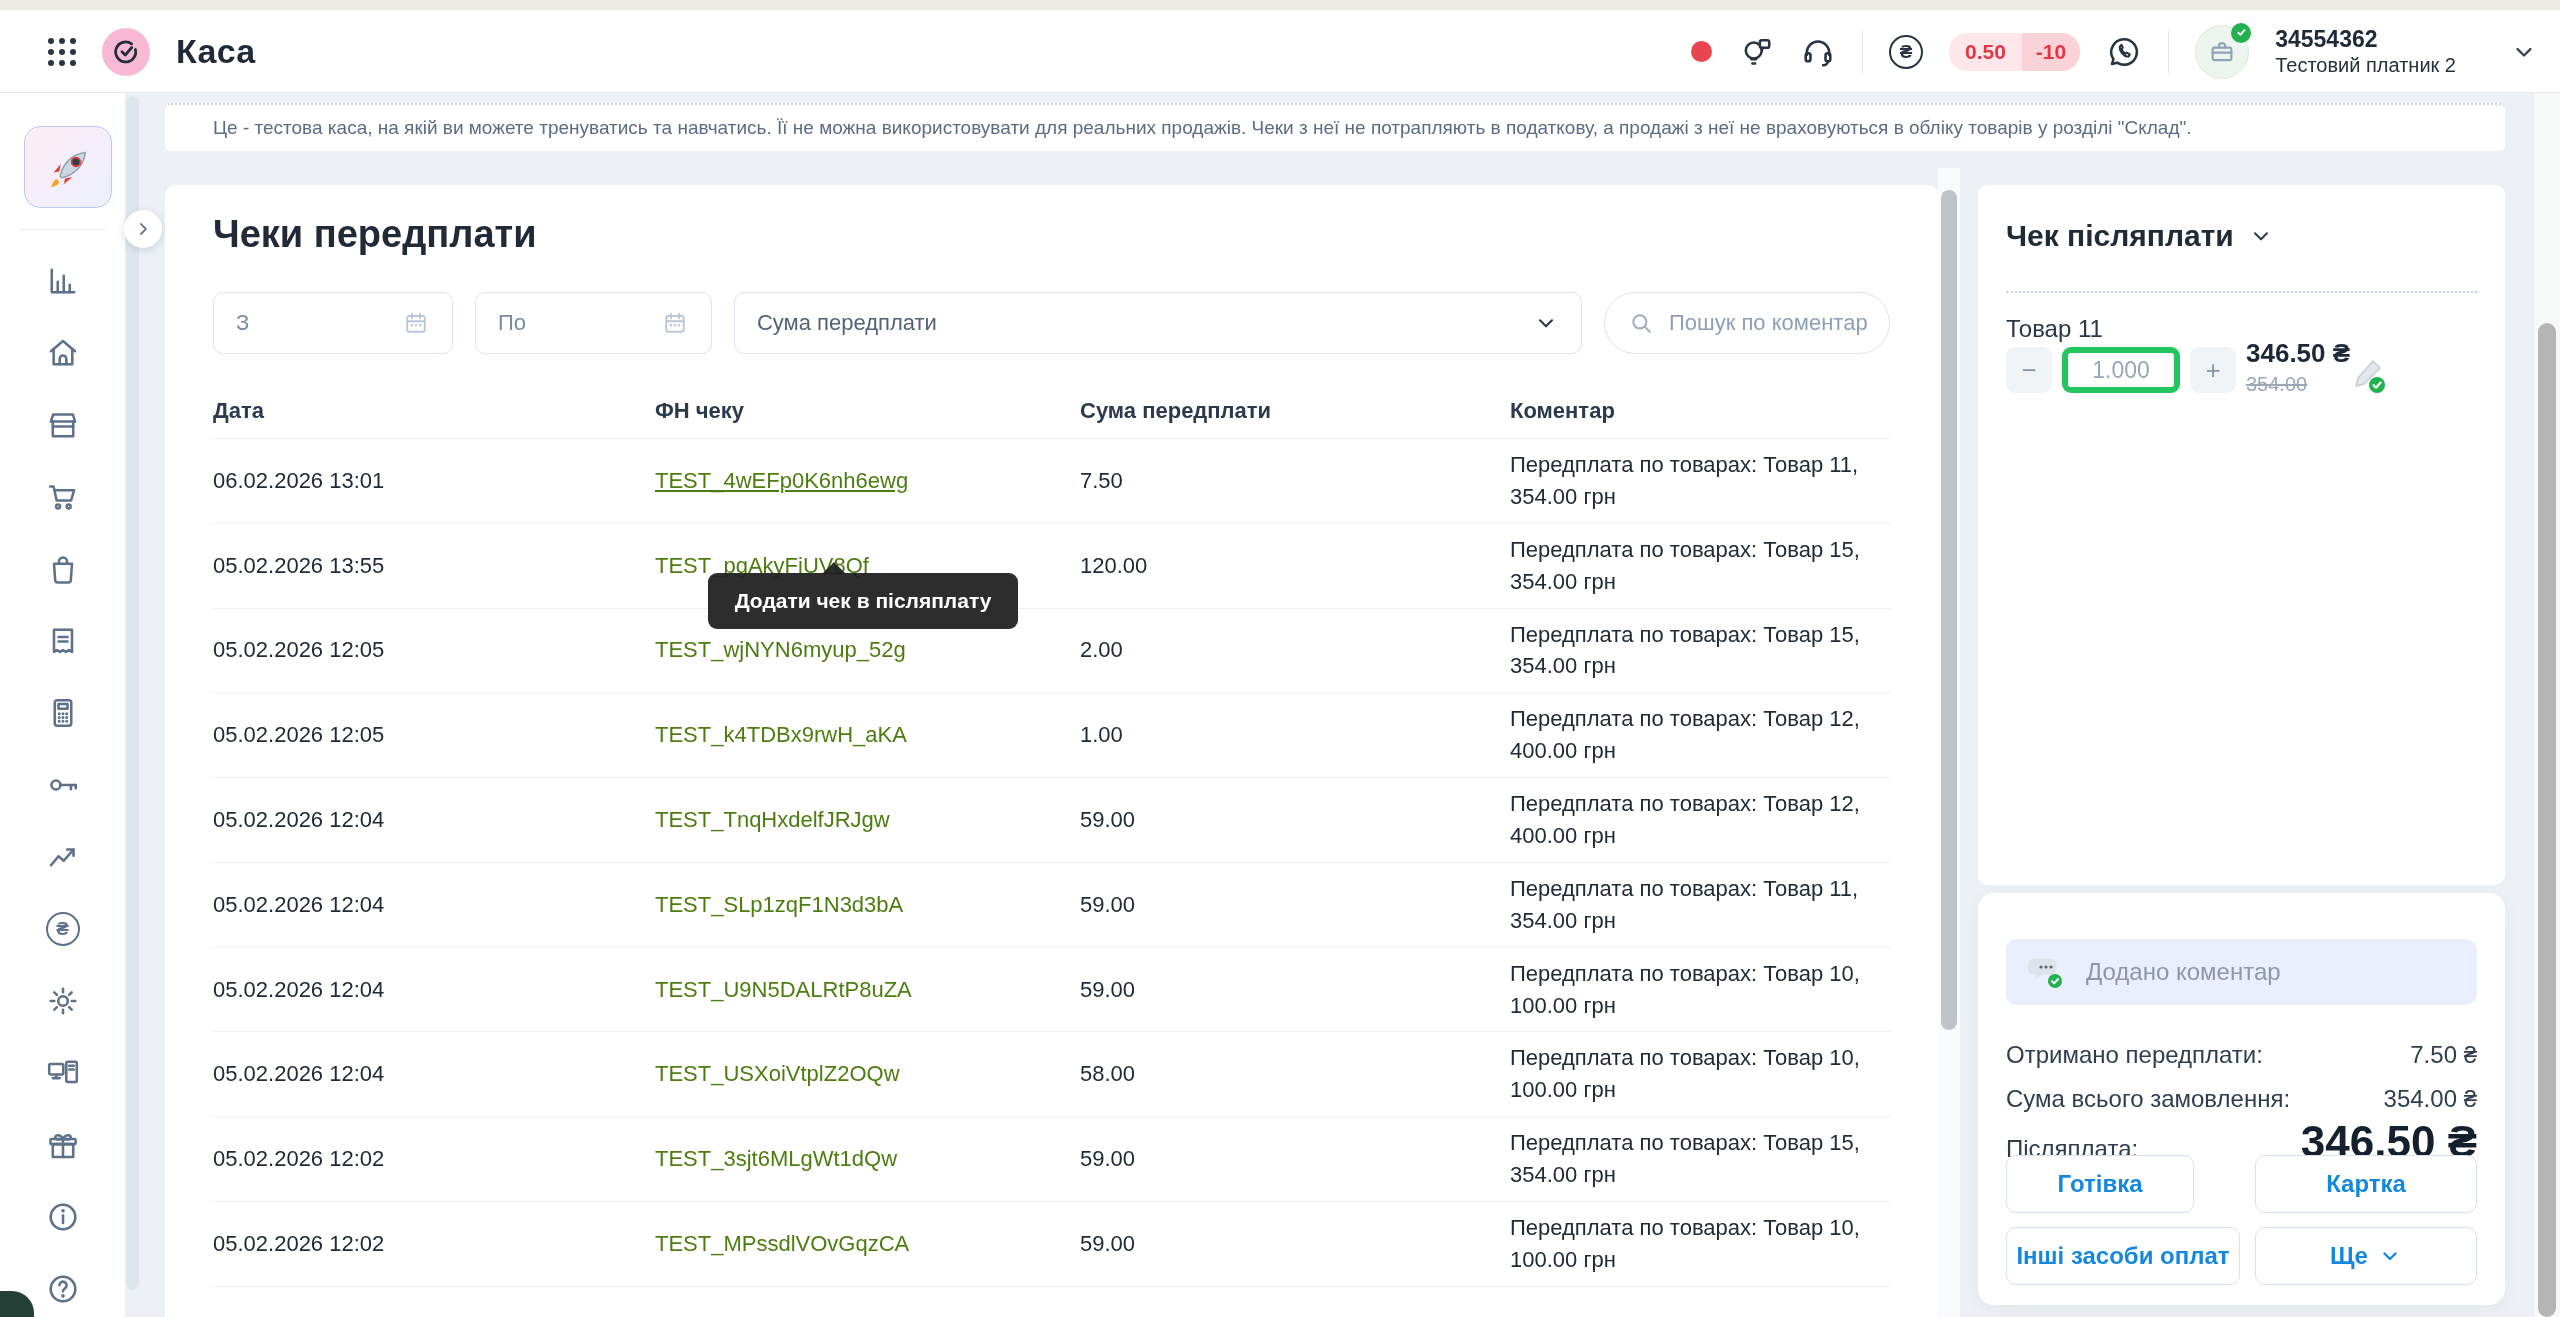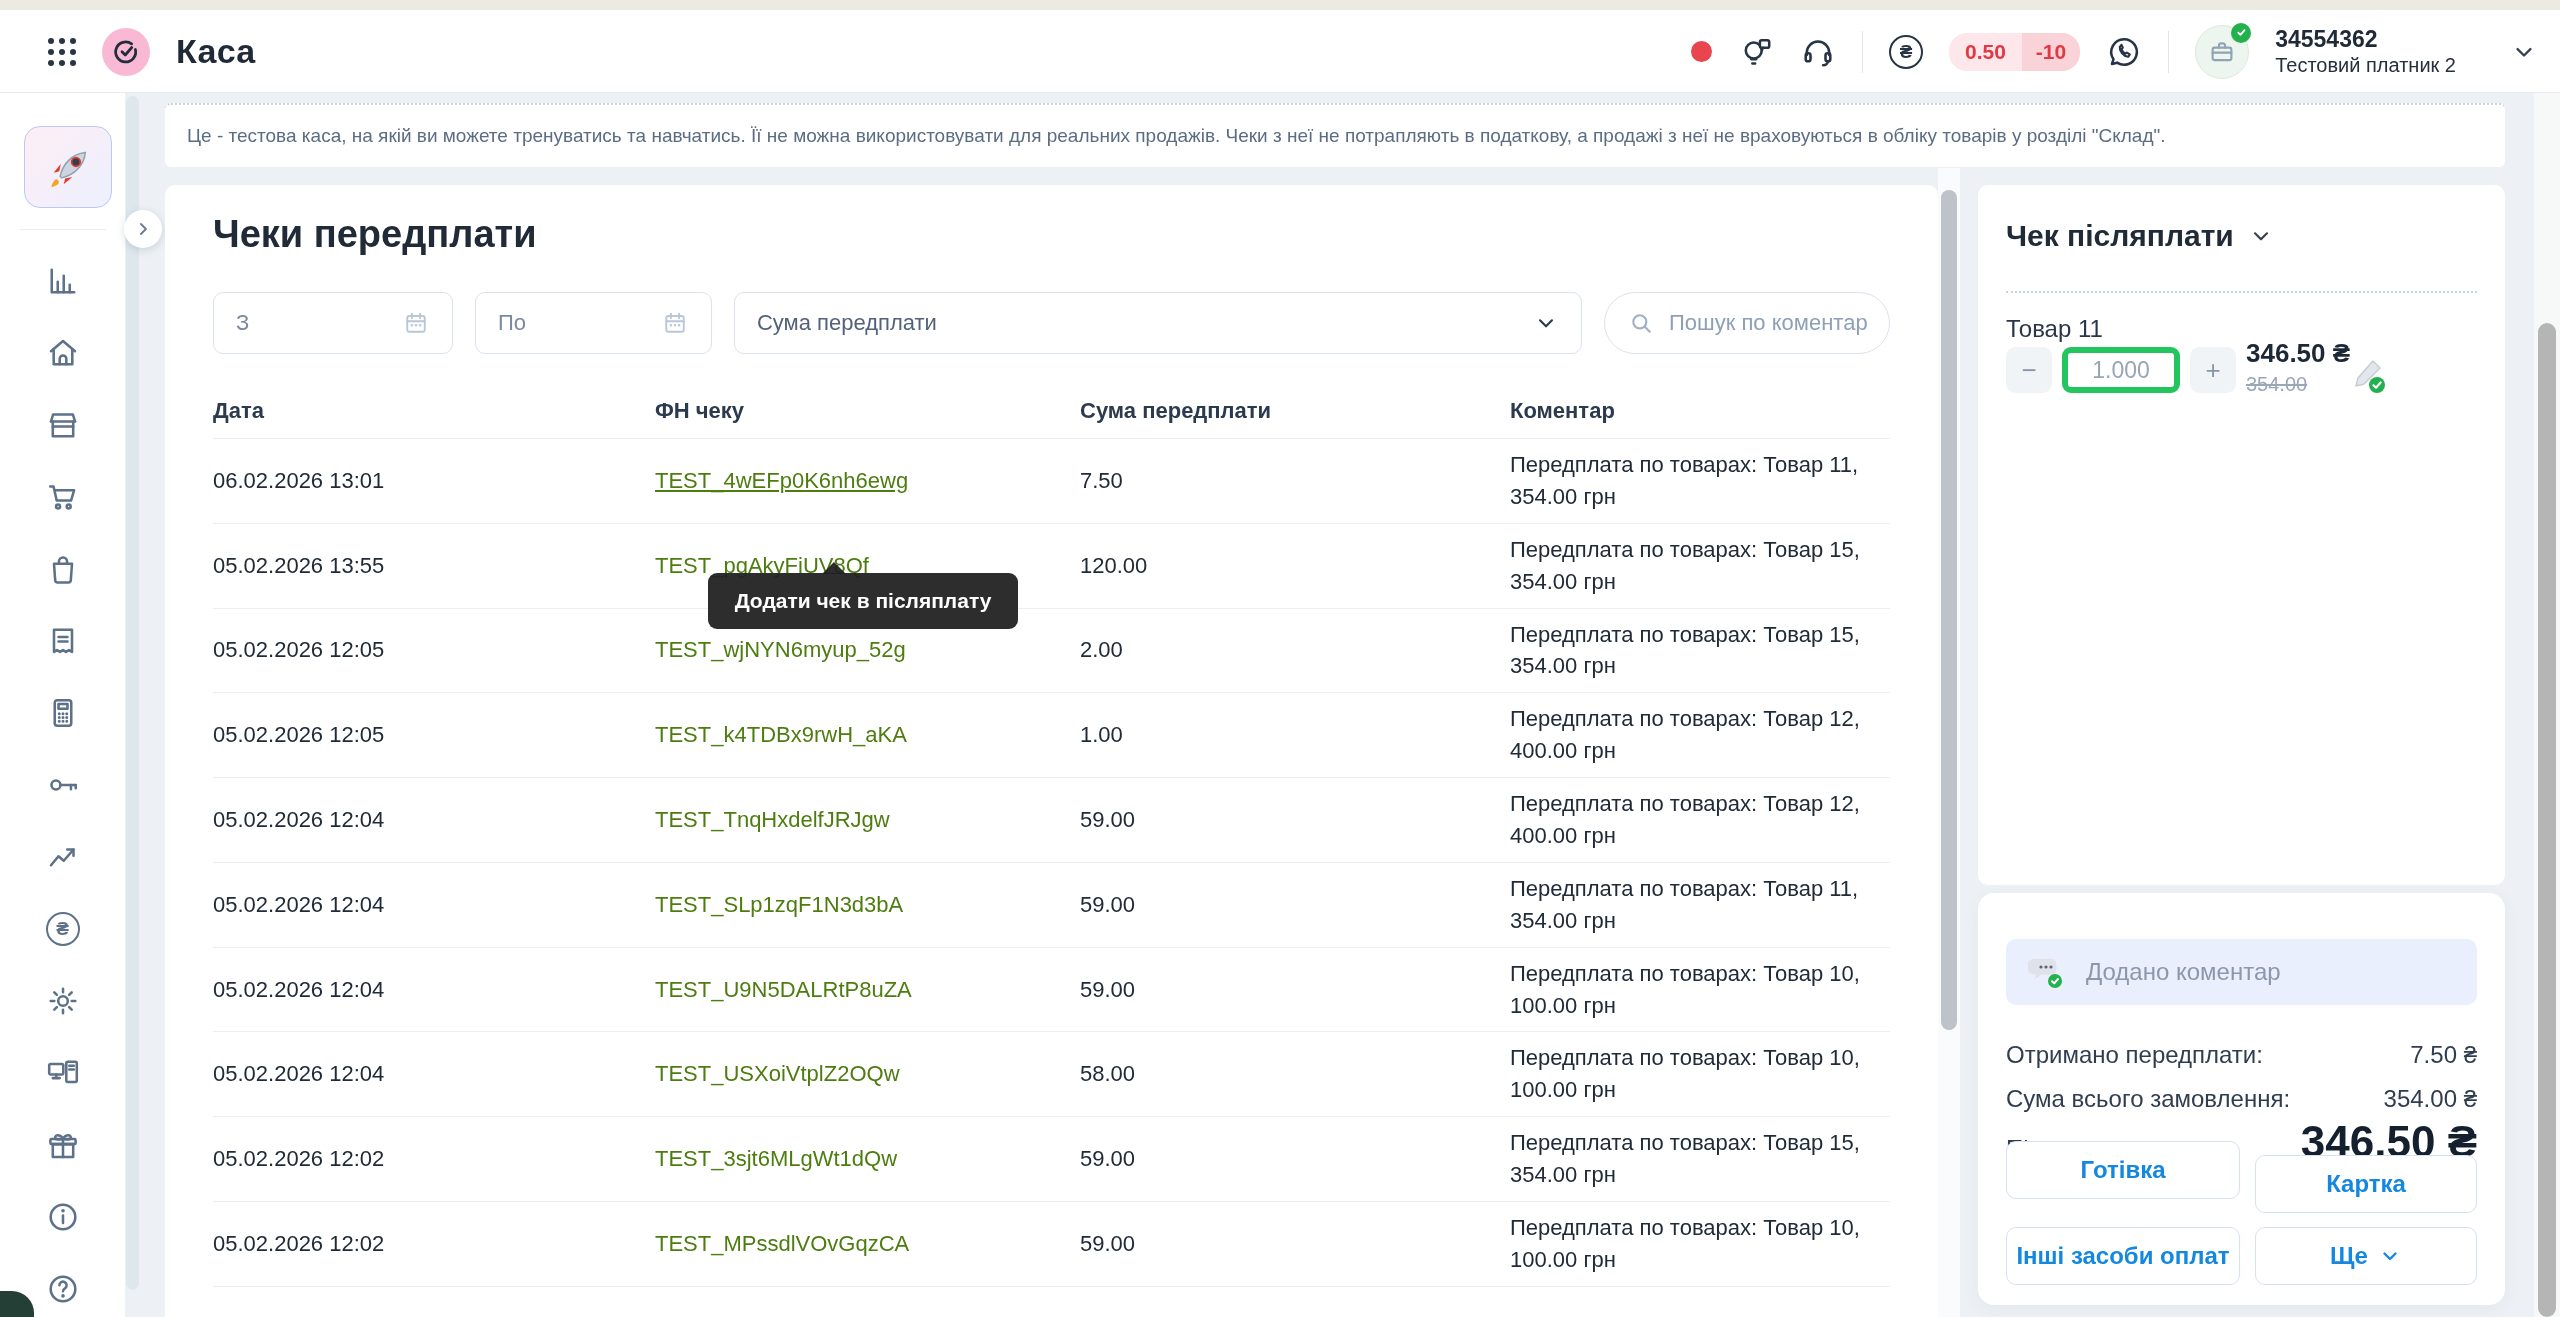--- a/index.html
+++ b/index.html
@@ -42,22 +42,22 @@
   .side-div { position:absolute; left:20px; top:136px; width:86px; height:1px; background:#e7edf2; }
   .side-items { position:absolute; left:0; top:152px; width:125px; display:flex; flex-direction:column; align-items:center; }
   .side-item { width:125px; height:72px; display:flex; align-items:center; justify-content:center; color:#5d7189; cursor:pointer; }
   .side-item svg { width:36px; height:36px; }
   .sidebar-scroll { position:absolute; left:126px; top:96px; width:13px; height:1194px; border-radius:7px; background:#dee7ec; }
   .expand-btn { position:absolute; left:124px; top:210px; width:38px; height:38px; border-radius:50%; background:#fff;
     box-shadow:0 2px 8px rgba(40,60,90,.18); display:flex; align-items:center; justify-content:center; color:#6b7a8f; cursor:pointer; }
   .corner-chip { position:absolute; left:0; bottom:0; width:34px; height:26px; background:#233f36; border-top-right-radius:22px; }
 
   
-  .notice { position:absolute; left:165px; top:103px; width:2340px; height:64px; background:#fff; border-radius:6px;
-    border-top:2px dotted #c9d4dd; display:flex; align-items:center; padding-left:22px; }
+  .notice { position:absolute; left:165px; top:103px; width:2340px; height:48px; background:#fff; border-radius:6px;
+    border-top:2px dotted #c9d4dd; display:flex; align-items:center; padding-left:48px; }
   .notice span { font-size:19px; color:#5b6c83; }
 
   
   .main-card { position:absolute; left:165px; top:185px; width:1773px; height:1132px; background:#fff; border-radius:10px 10px 0 0; overflow:hidden; }
   .main-inner { padding:0 48px; }
   .page-title { margin-top:28px; font-size:38px; font-weight:bold; color:#212b38; }
   .filters { margin-top:36px; display:flex; gap:22px; height:62px; }
   .f-box { height:62px; border:1px solid #dbe3ee; border-radius:10px; background:#fff; display:flex; align-items:center; padding:0 22px; color:#7c8aa0; font-size:22px; cursor:pointer; }
   .f-date { width:244px; justify-content:space-between; color:#7c8aa0; }
   .f-date:nth-child(2){ width:241px; }
@@ -534,21 +534,21 @@
       <span class="tot-val">7.50 ₴</span>
     </div>
     <div class="tot-row" style="top:192px">
       <span class="tot-label">Сума всього замовлення:</span>
       <span class="tot-val">354.00 ₴</span>
     </div>
     <div class="tot-row" style="top:224px">
       <span class="tot-label" style="line-height:60px">Післяплата:</span>
       <span class="tot-big">346.50 ₴</span>
     </div>
-    <button class="pay-btn" style="left:28px; top:248px; width:234px">Готівка</button>
+    <button class="pay-btn" style="left:28px; top:262px; width:188px">Готівка</button>
     <button class="pay-btn" style="left:277px; top:262px; width:222px">Картка</button>
     <button class="pay-btn" style="left:28px; top:334px; width:234px">Інші засоби оплат</button>
     <button class="pay-btn" style="left:277px; top:334px; width:222px">
       <span>Ще</span>
       <svg width="24" height="24" viewBox="0 0 24 24" fill="none" stroke="#1488df" stroke-width="2.4" stroke-linecap="round" stroke-linejoin="round">
           <path d="M6.5 9.5l5.5 5.5 5.5-5.5"></path>
         </svg>
     </button>
   </div>
 

